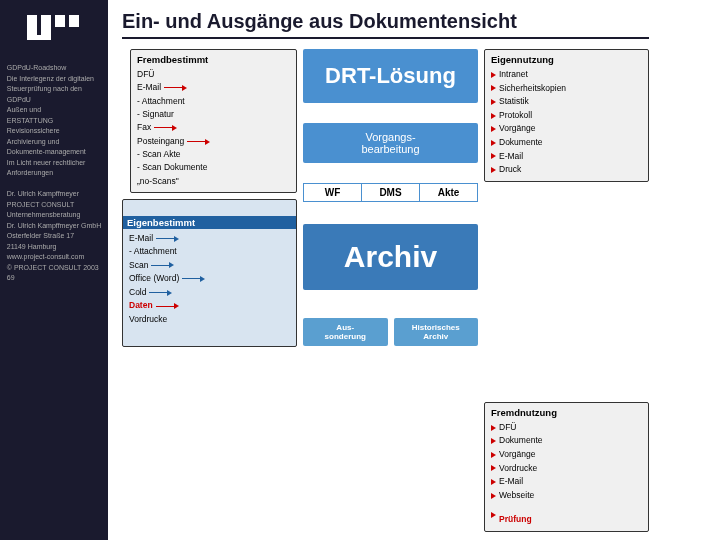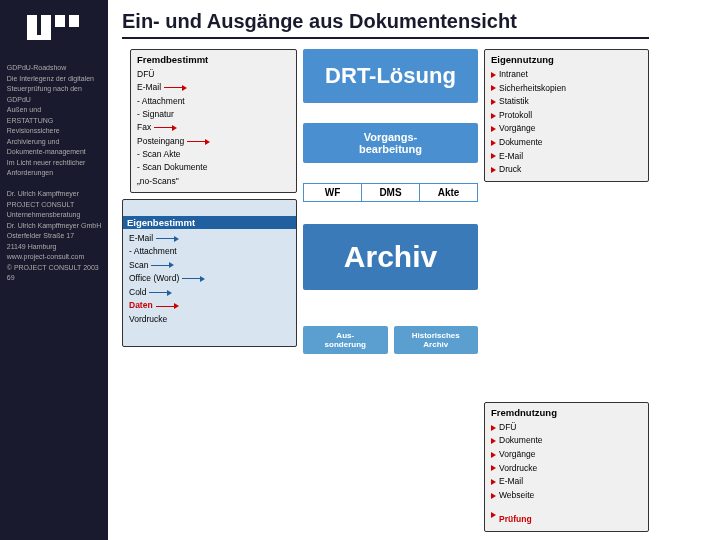--- a/index.html
+++ b/index.html
@@ -135,21 +135,21 @@
       text-align: center;
       padding: 14px 10px;
       width: 100%;
       border-radius: 2px;
     }
 
     .vorgang-box {
       background: #4a90d0;
       color: #fff;
       font-size: 11px;
-      font-weight: bold;
+      font-weight: normal;
       text-align: center;
       padding: 8px 10px;
       width: 100%;
       border-radius: 2px;
     }
 
     .wf-dms-row {
       display: flex;
       width: 100%;
       border: 1px solid #4a90d0;
@@ -178,21 +178,21 @@
       padding: 16px 10px;
       width: 100%;
       border-radius: 2px;
       margin-top: 2px;
     }
 
     .bottom-row {
       display: flex;
       width: 100%;
       gap: 6px;
-      margin-top: 16px;
+      margin-top: 8px;
       justify-content: flex-end;
     }
 
     .aussonderung-box, .historisches-box {
       flex: 1;
       background: #5a9fd0;
       color: #fff;
       font-size: 8px;
       font-weight: bold;
       text-align: center;

